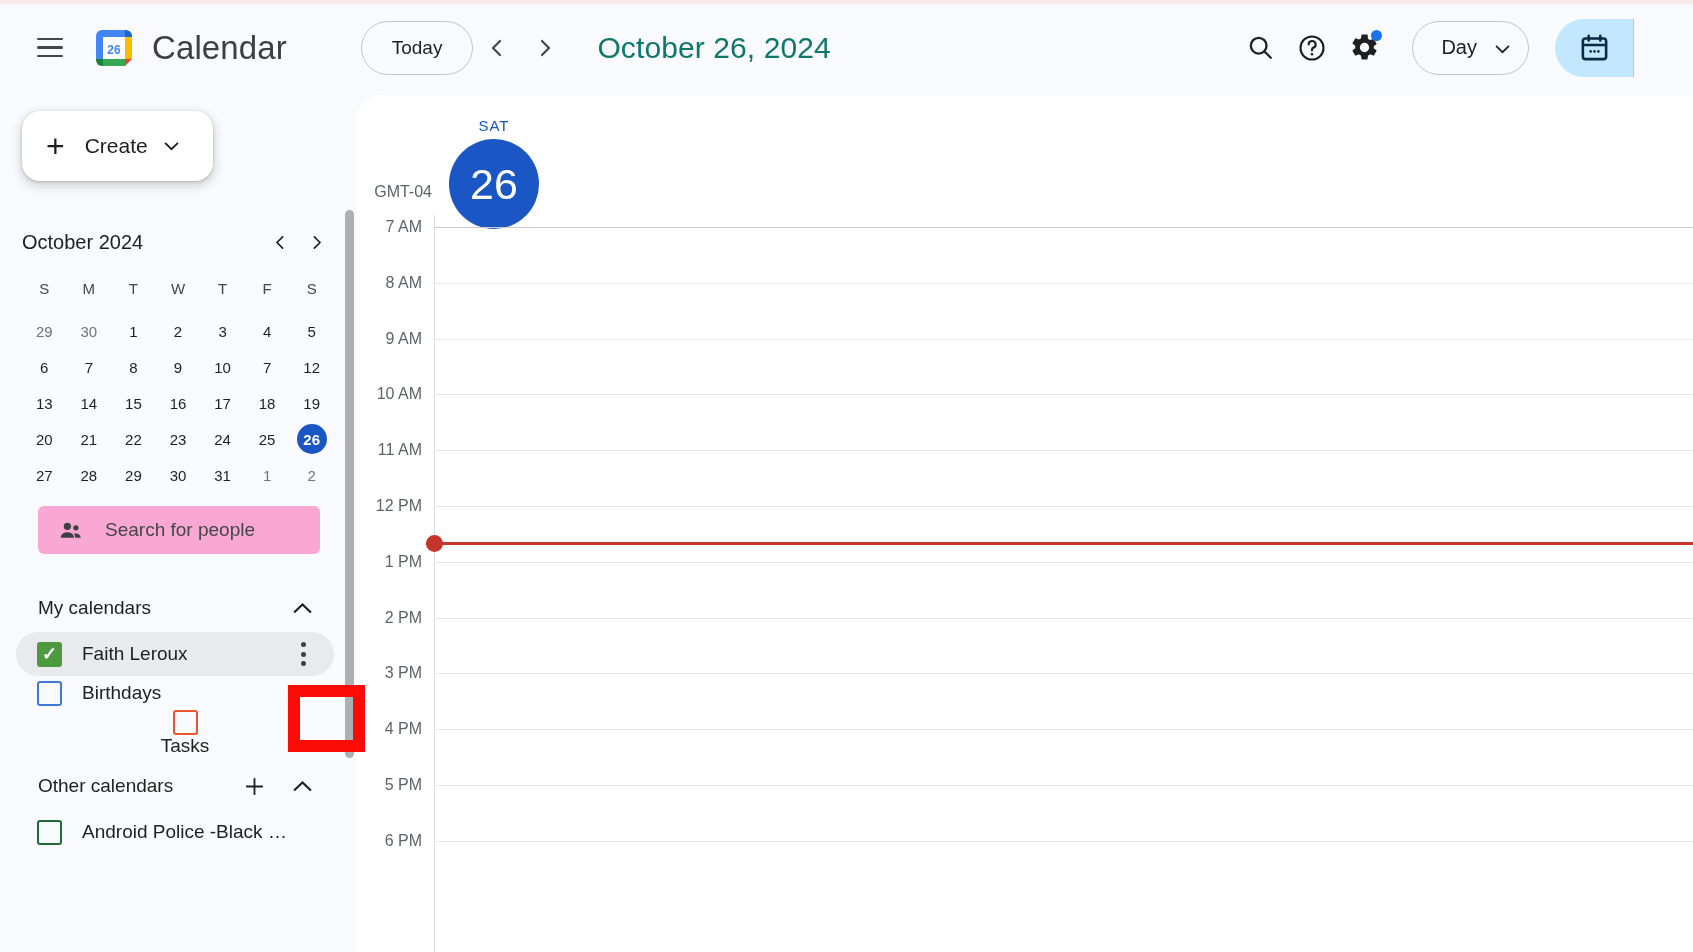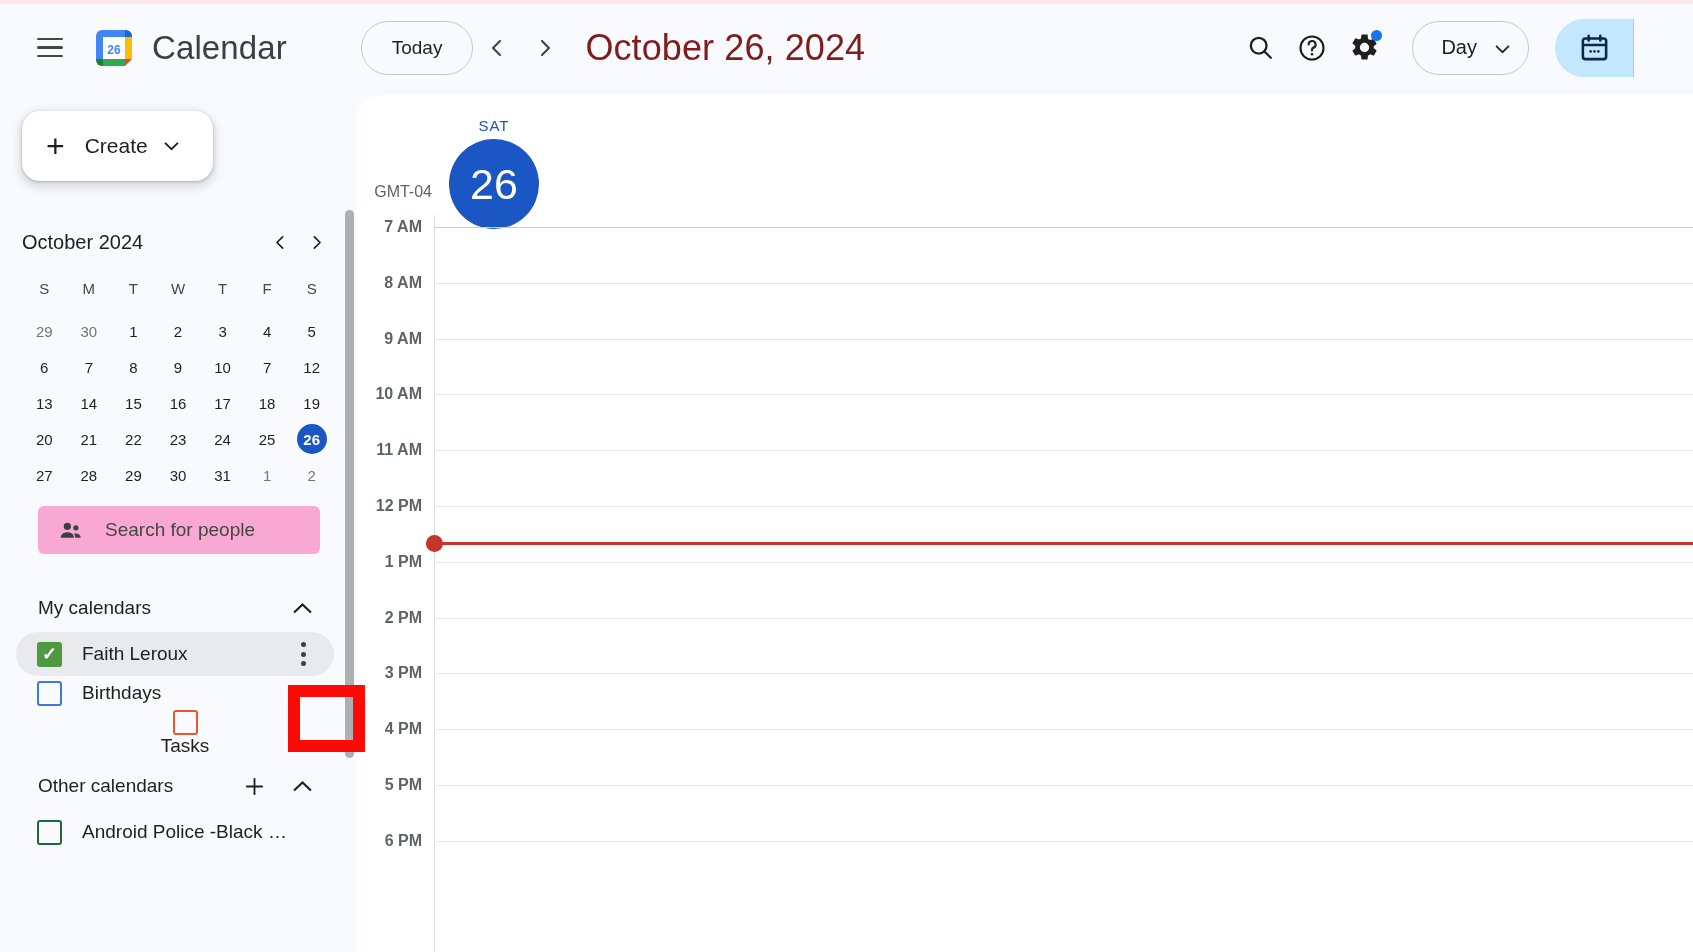--- a/index.html
+++ b/index.html
@@ -42,21 +42,21 @@
     background: #f8fafd; color:#1f1f1f; font-size:19px;
     display:flex; align-items:center; cursor:pointer;
   }
   .navarrow {
     width: 48px; height: 48px; border-radius: 50%;
     display:flex; align-items:center; justify-content:center;
     cursor:pointer; color:#444746;
   }
   .navarrow:first-of-type { margin-left: 28px; }
   .date-title {
-    margin-left: 16px; font-size: 36px; color:#7f1d1d; font-weight:400;
+    margin-left: 28px; font-size: 30px; color:#0f766e; font-weight:400;
     letter-spacing:0.1px; white-space:nowrap;
   }
 
   .spacer { flex: 1 1 auto; }
 
   .icon-btn {
     width: 52px; height: 52px; border-radius:50%;
     display:flex; align-items:center; justify-content:center;
     cursor:pointer; position:relative; color:#1f1f1f;
   }
@@ -175,21 +175,21 @@
   .day-circle {
     position:absolute; left:93px; top:44px; width:90px; height:90px;
     border-radius:50%; background:#1a56c4; color:#fff;
     display:flex; align-items:center; justify-content:center;
     font-size:43px; font-weight:400;
   }
   .tz-label {
     position:absolute; left:6px; top:88px; width:70px; text-align:right;
     font-size:16px; color:#5f6368;
   }
-  #gridwrap { position:relative; height:737px;font-weight:bold; }
+  #gridwrap { position:relative; height:737px; }
   .hline {
     position:absolute; left:78px; right:0; height:1px; background:#e6e7e8;
   }
   .hline.top { background:#c9cbcd; }
   .hlabel {
     position:absolute; left:0; width:66px; text-align:right;
     font-size:16px; color:#5f6368; transform: translateY(-50%);
   }
   .vline { position:absolute; left:78px; top:0; bottom:0; width:1px; background:#dadce0; }
   #nowline {

